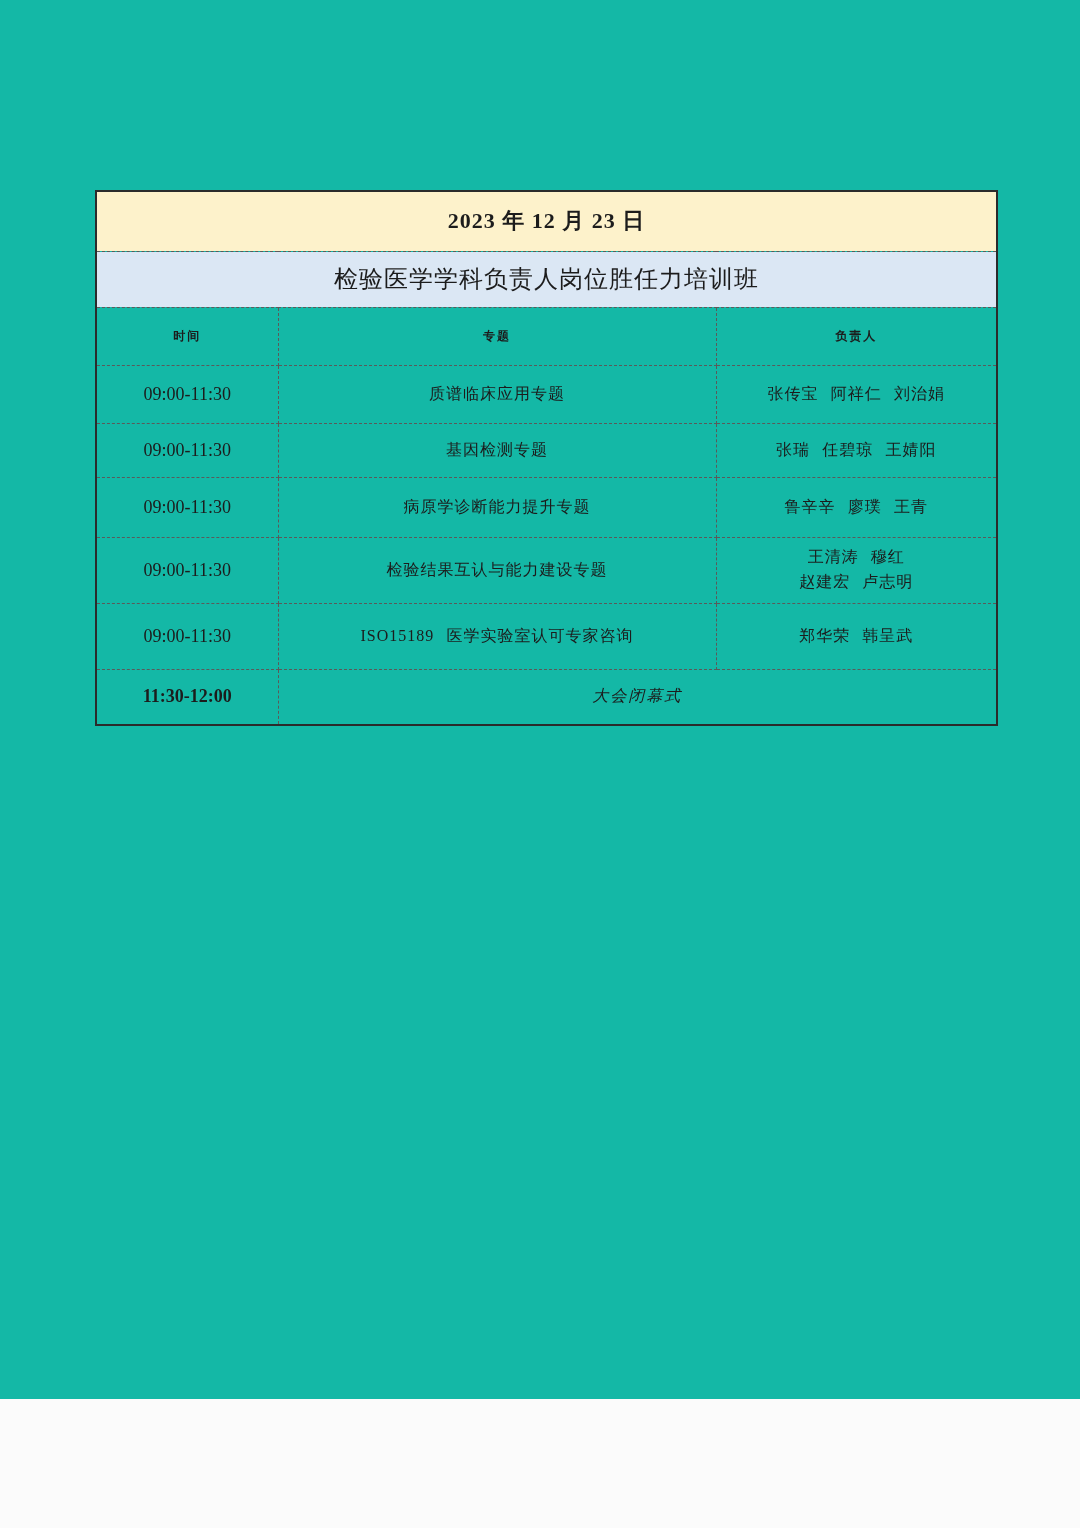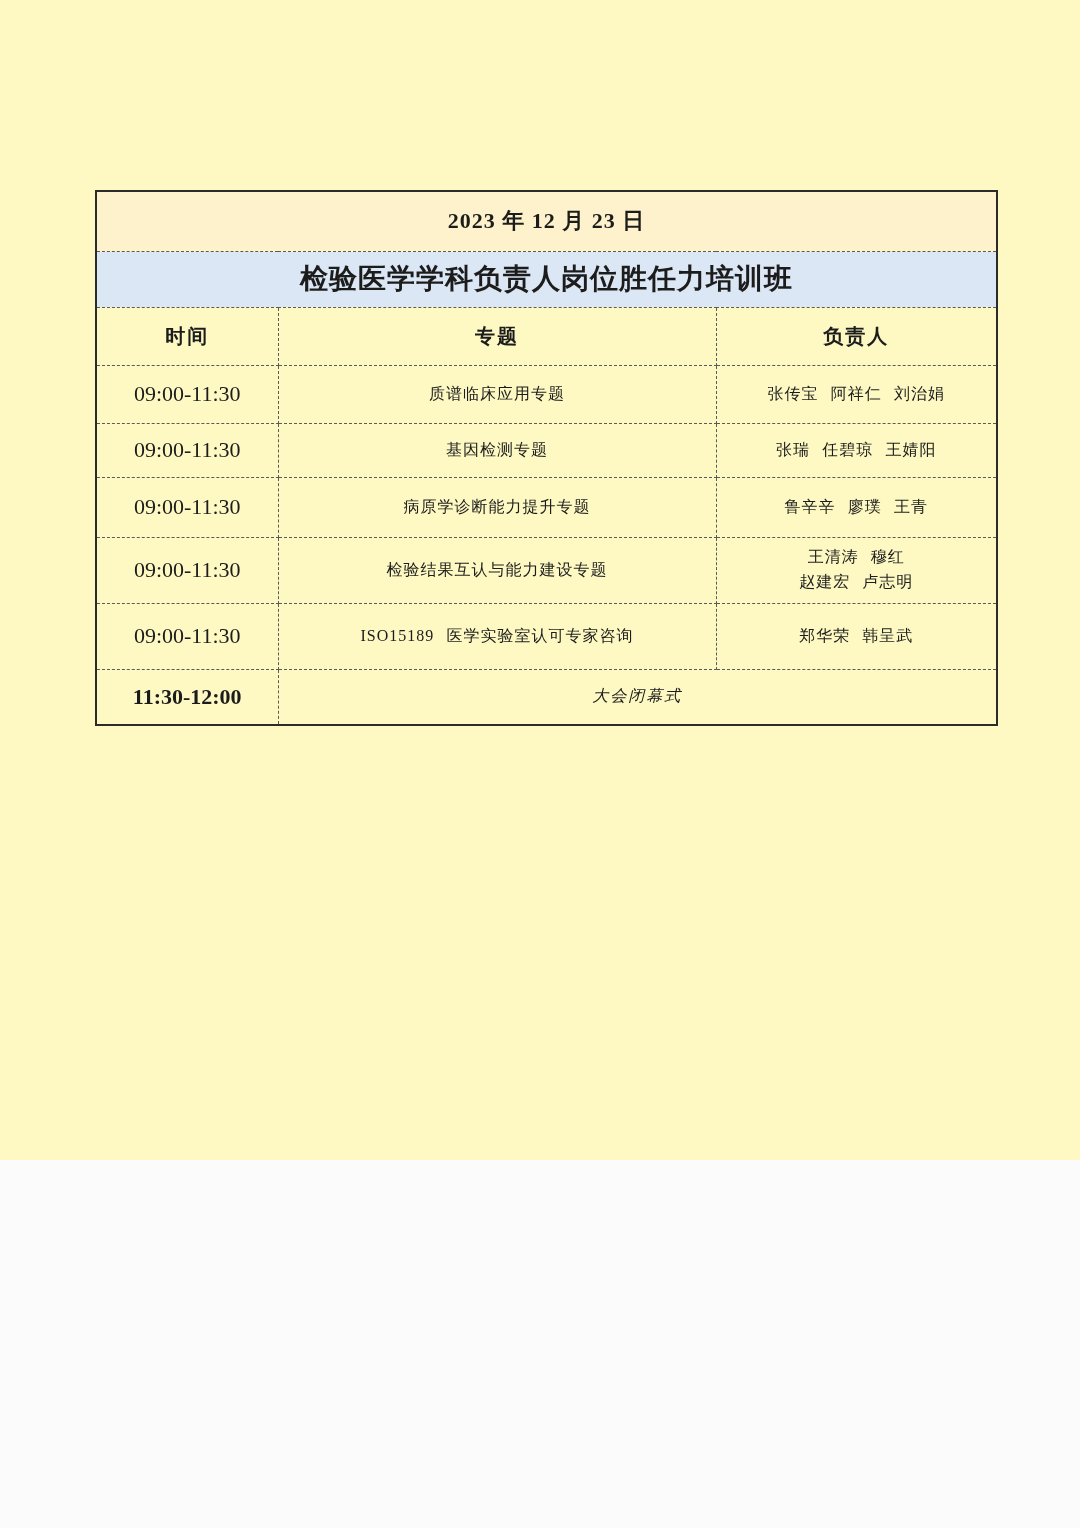--- a/index.html
+++ b/index.html
@@ -5,22 +5,22 @@
   html, body {
     margin: 0;
     padding: 0;
     background: #fbfbfb;
     font-family: "Liberation Serif", "DejaVu Serif", serif;
     color: #1c1c1c;
   }
   .page {
     position: relative;
     width: 1080px;
-    height: 1160px;
-    background: #fef9c3;
+    height: 1399px;
+    background: #14b8a6;
     overflow: hidden;
   }
   table.schedule {
     position: absolute;
     left: 95px;
     top: 190px;
     width: 901px;
     border-collapse: collapse;
     table-layout: fixed;
   }
@@ -38,31 +38,31 @@
     overflow: hidden;
   }
   .date-row {
     background: #fdf2cb;
     font-weight: bold;
     font-size: 22px;
     letter-spacing: 1px;
   }
   .session-row {
     background: #dbe7f4;
-    font-weight: bold;
-    font-size: 28px;
+    font-weight: normal;
+    font-size: 24px;
     letter-spacing: 1px;
   }
   .head td {
     font-weight: bold;
-    font-size: 20px;
+    font-size: 12px;
     letter-spacing: 2px;
   }
   td.time {
-    font-size: 22px;
+    font-size: 18px;
     margin-left: 16px;
   }
   td.bold {
     font-weight: bold;
   }
   td.leaders, td.topic {
     word-spacing: 0.45em;
     letter-spacing: 1px;
   }
   .leader-line {

